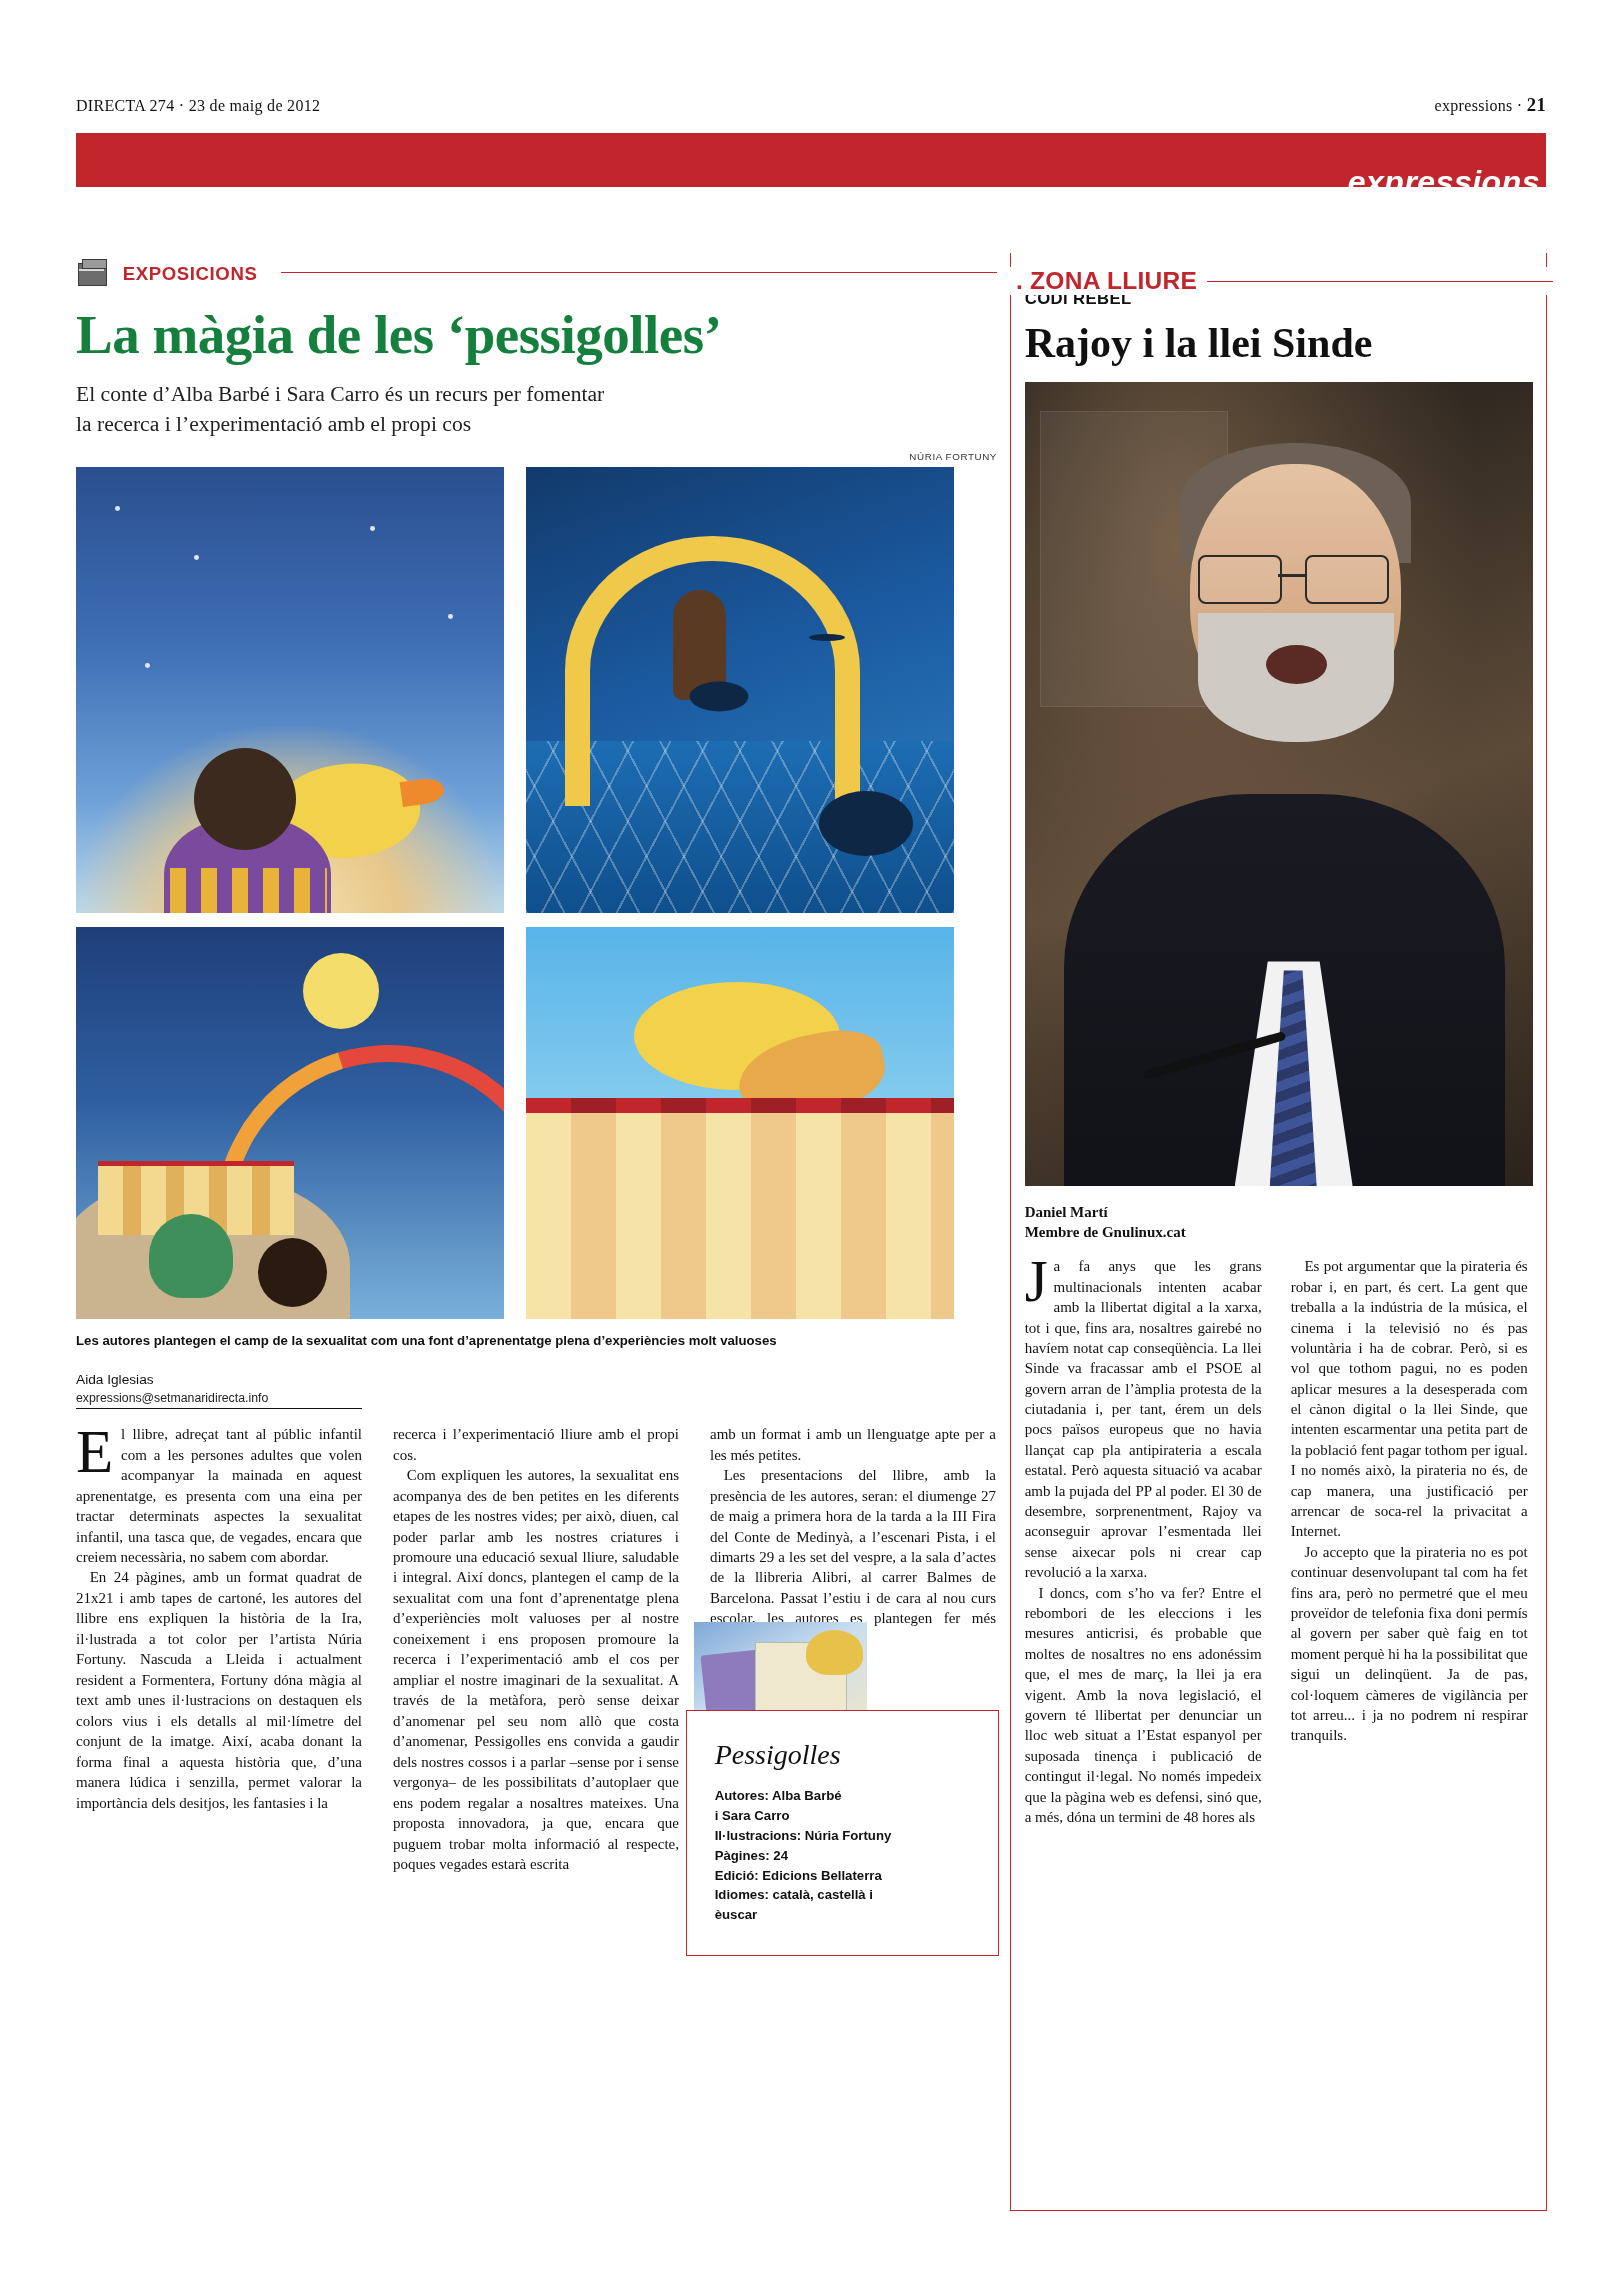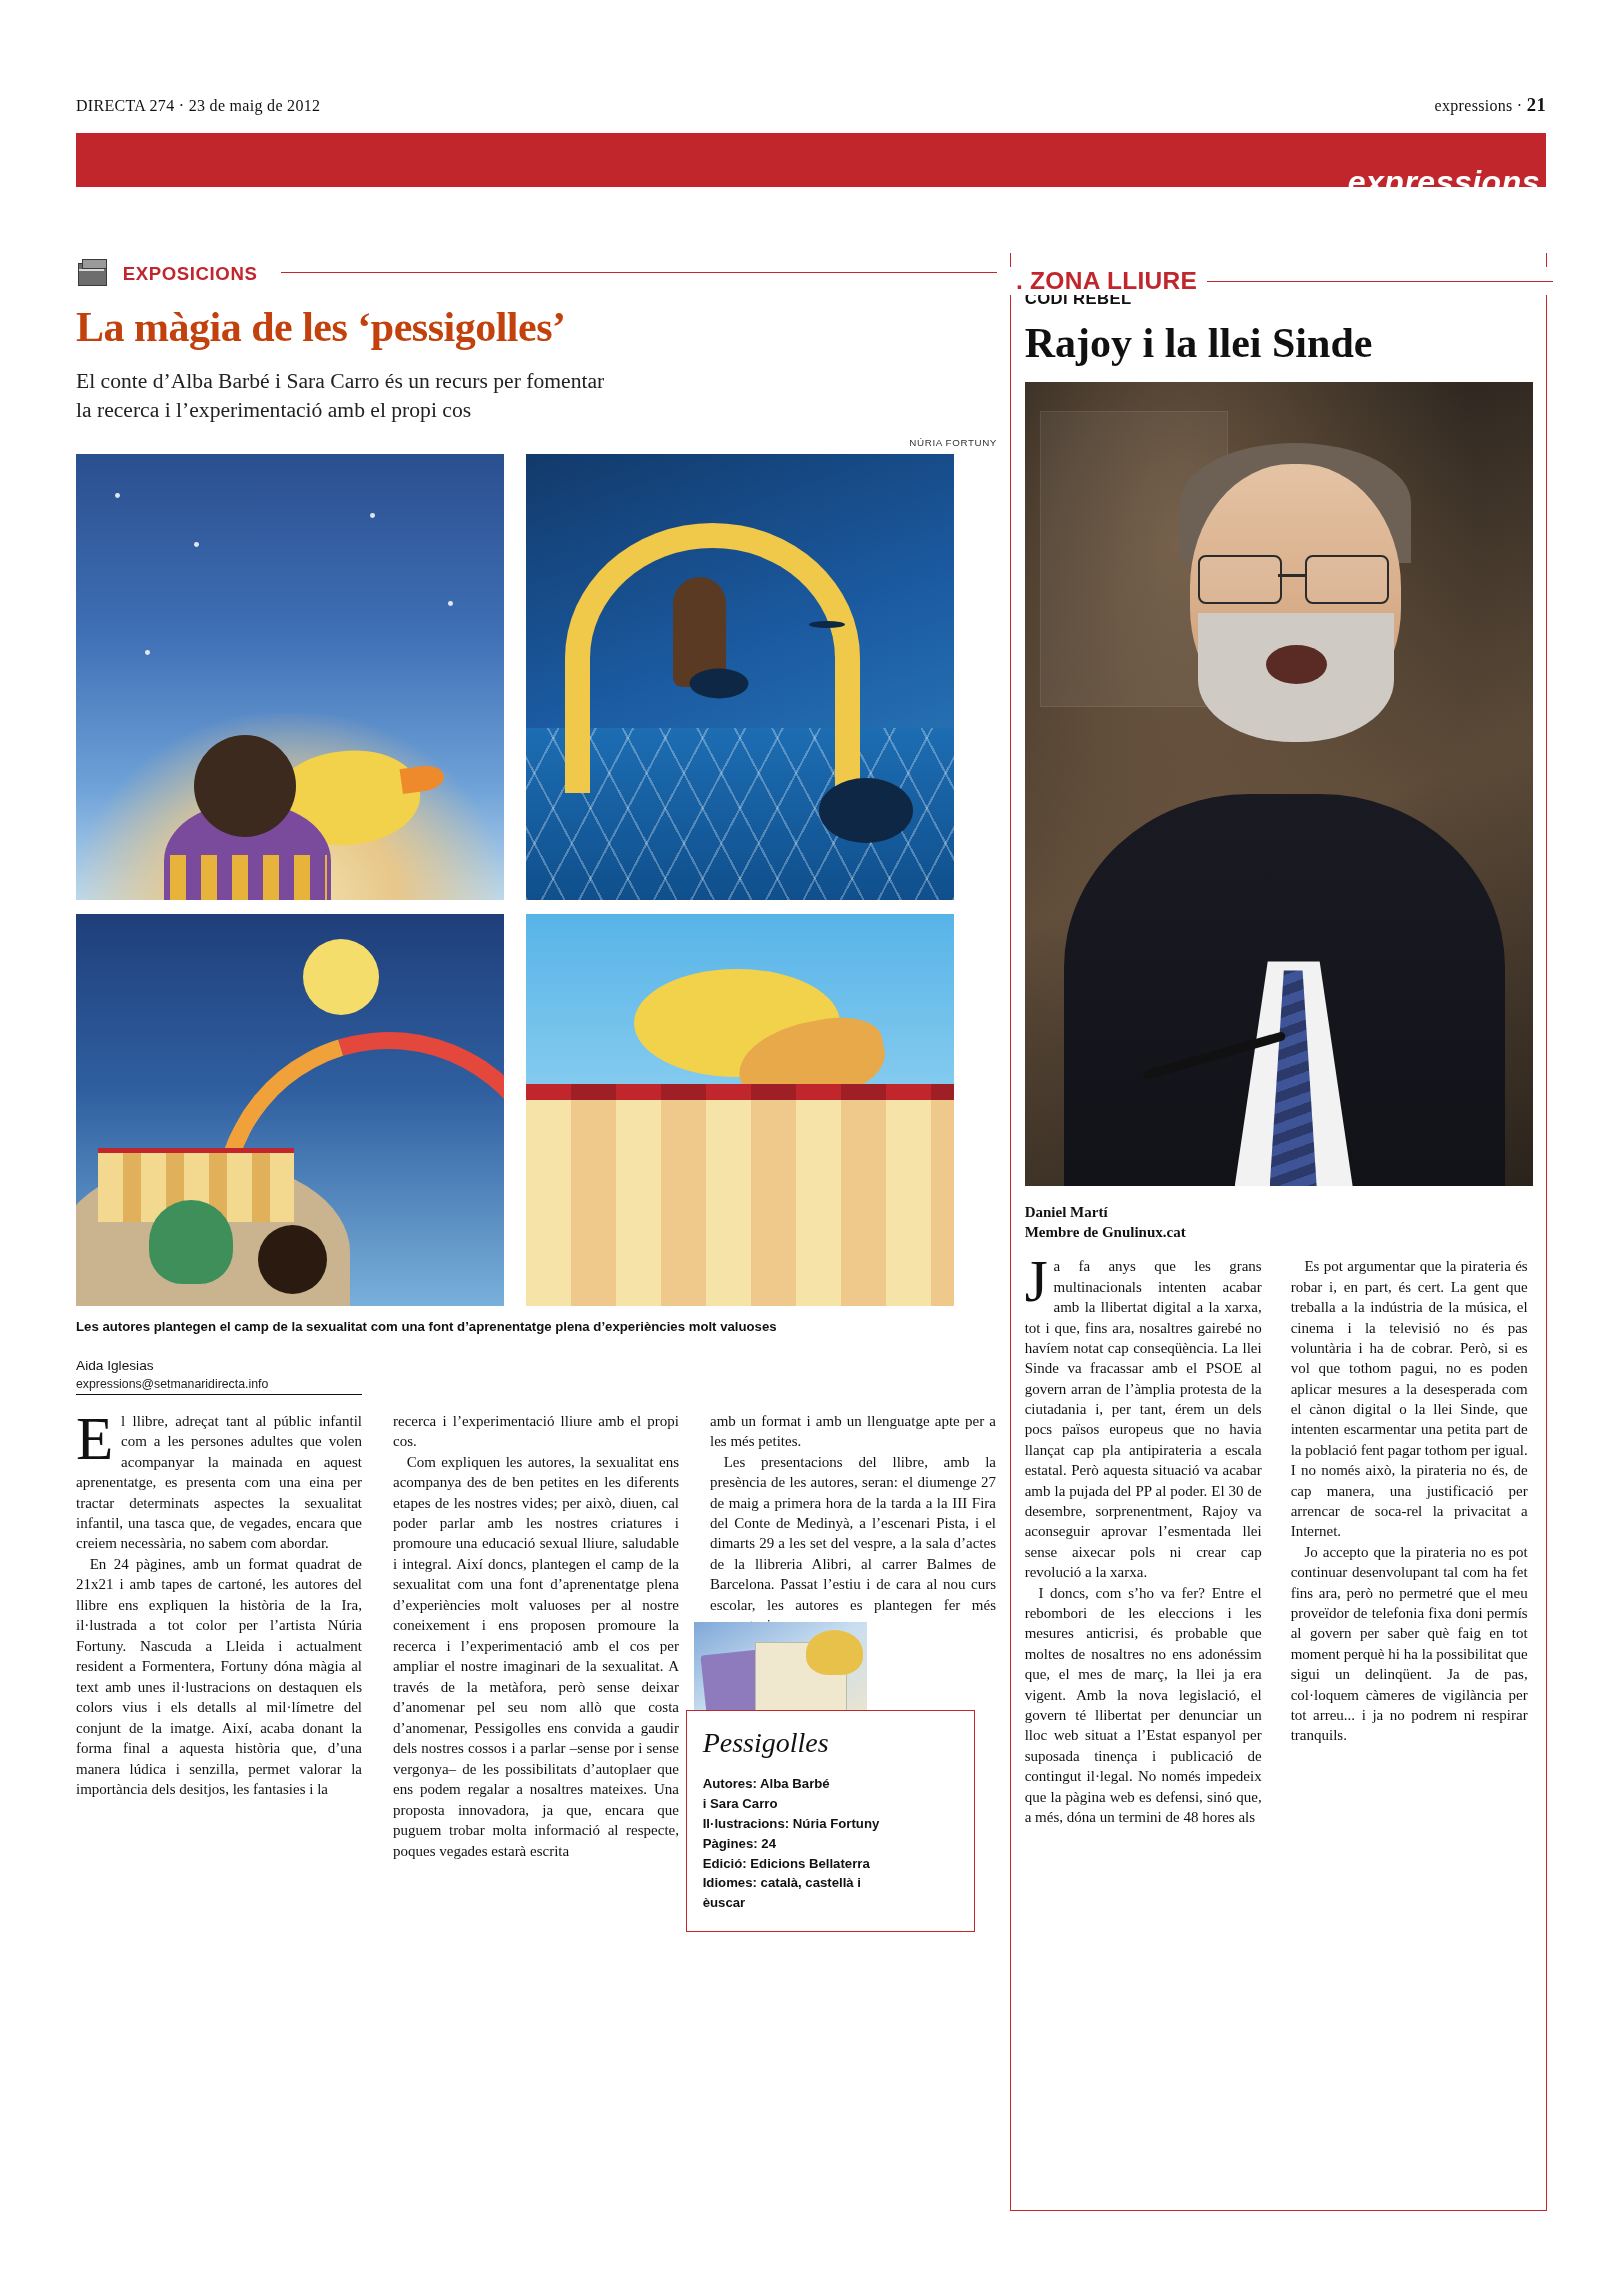--- a/index.html
+++ b/index.html
@@ -99,25 +99,25 @@
   }
   .sect-rule {
     flex: 1 1 auto;
     height: 1px;
     background: #c1262d;
     margin-left: 9.8px;
     margin-bottom: 2px;
   }
   .headline {
     font-family: "Liberation Serif", serif;
-    font-size: 42px;
+    font-size: 55px;
     line-height: 1.04;
     margin: 15.7px 0 0 0;
     letter-spacing: -0.5px;
-    color: #c2410c;
+    color: #15803d;
   }
   .subhead {
     font-family: "Liberation Serif", serif;
     font-size: 21.6px;
     line-height: 1.35;
     margin-top: 17.6px;
     color: #222;
   }
   .credit-photo {
     text-align: right;
@@ -296,21 +296,21 @@
     color: #111;
   }
 
   
   .bookbox {
     position: absolute;
     left: 686px; top: 1710px;
     width: 287px;
     border: 1px solid #c1262d;
     background: #fff;
-    padding: 0;
+    padding: 12px;
   }
   .bookcover {
     position: absolute;
     left: 694px; top: 1622px;
     width: 173px; height: 116px;
     background: linear-gradient(150deg,#7fa8d8 0%, #c9def0 45%, #f3e6c6 100%);
     overflow: hidden;
   }
   .bookcover .bk1 { position:absolute; left:9.8px; top:29px; width:84px;height:73px;
     background:#8e7bbd; border-radius:3.9px; transform:rotate(-6deg); }

